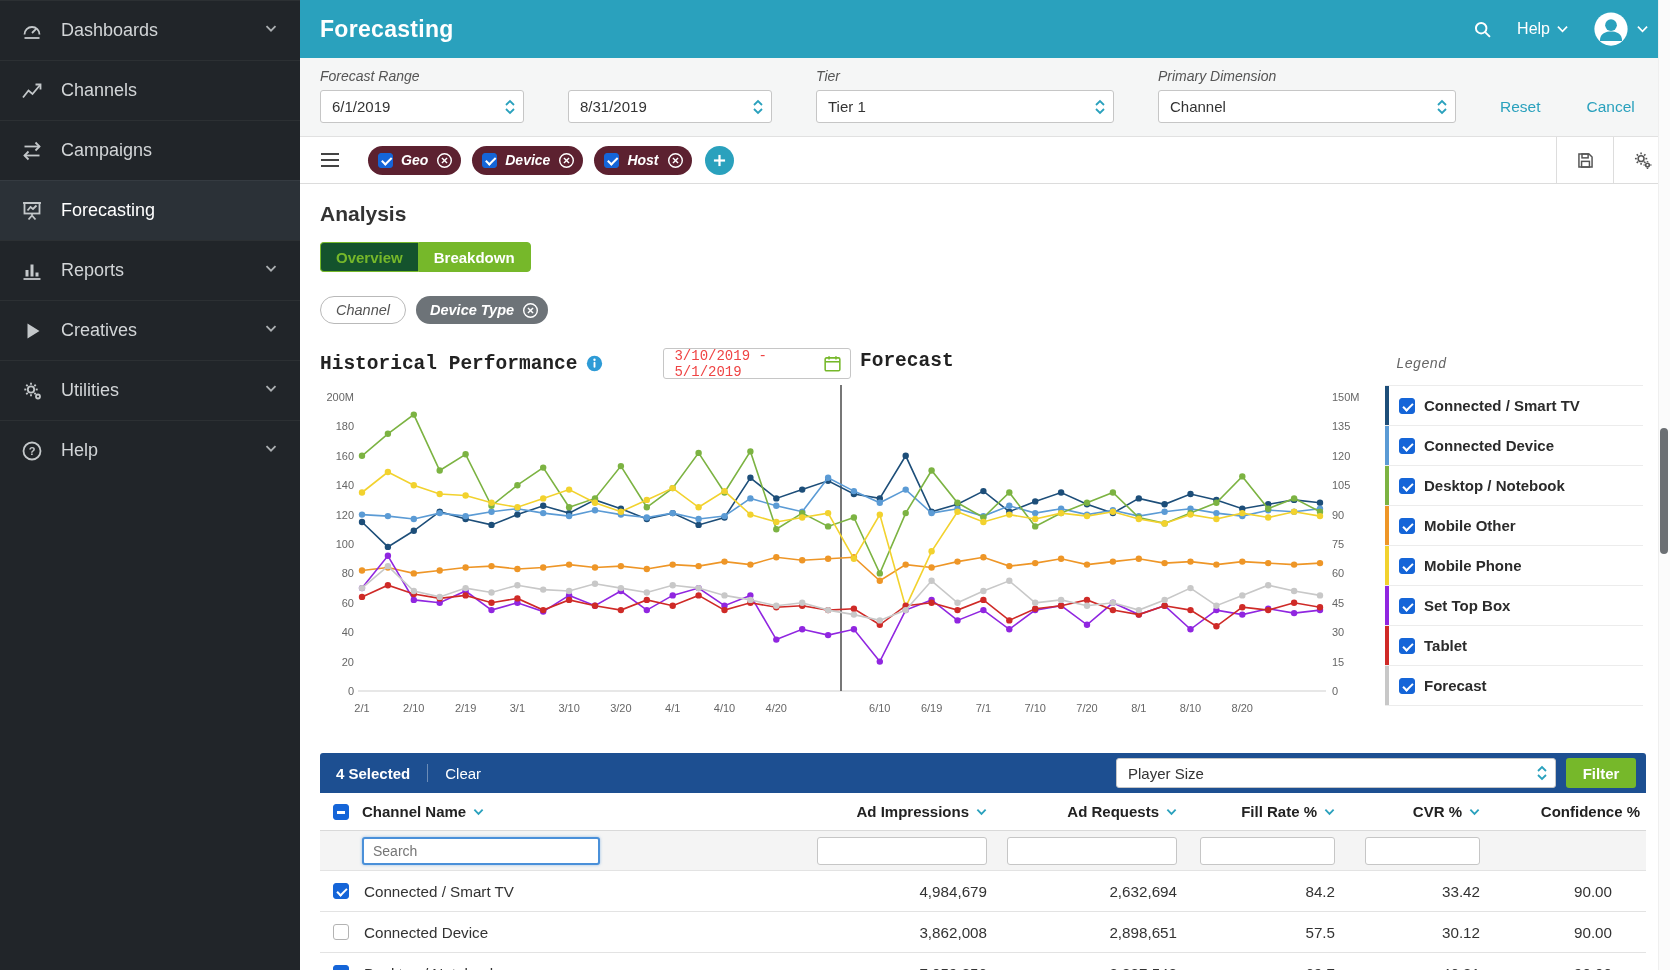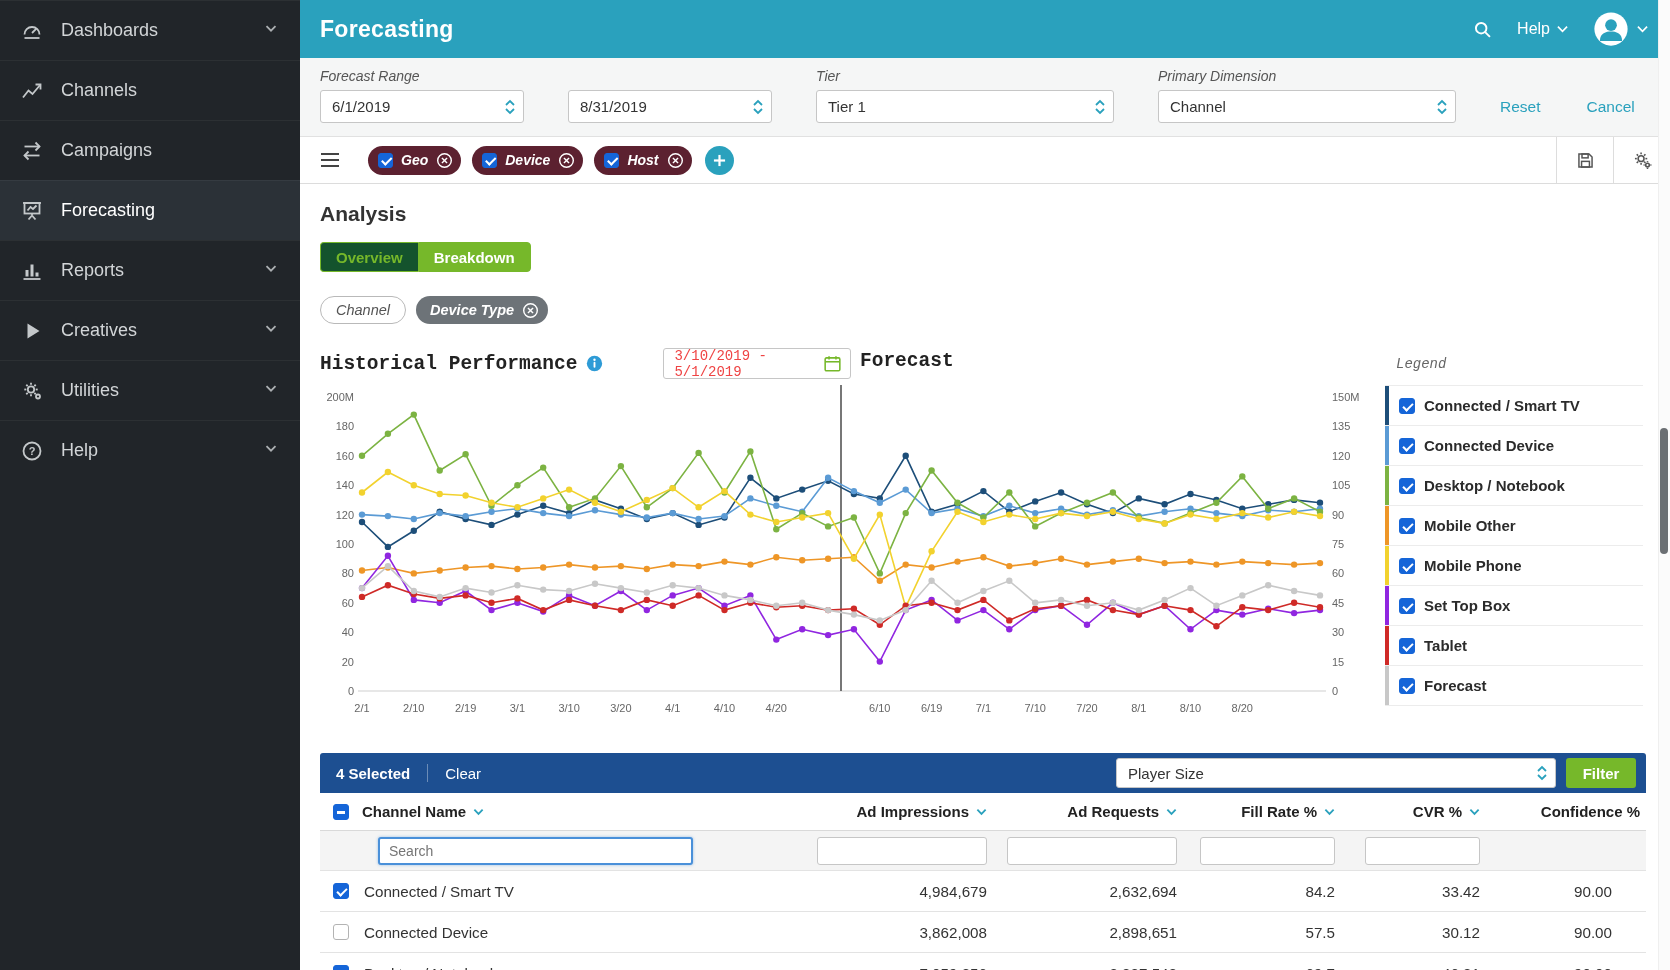--- a/index.html
+++ b/index.html
@@ -111,23 +111,23 @@
   .tbl-topbar .selectbox { width:440px; height:30px; margin-left:auto; }
   .filter-btn { width:70px; height:30px; margin-left:10px; background:#76b82a; border:none; border-radius:3px;
                 color:#fff; font-weight:bold; font-size:15px; cursor:pointer; font-family:inherit; }
   .tbl-row { display:grid; grid-template-columns:42px minmax(0,1fr) 210px 190px 158px 145px 160px;
              align-items:center; border-bottom:1px solid #e3e3e3; }
   .head-row { height:38px; border-bottom:1px solid #d9d9d9; }
   .hcell { font-size:15px; font-weight:bold; color:#222; display:flex; align-items:center; gap:7px; }
   .hcell.num { justify-content:flex-end; padding-right:6px; }
   .cb-cell { display:flex; padding-left:13px; }
   .filter-row { height:40px; background:#f4f4f4; }
-  .search-input { width:315px; height:28px; border:2px solid #4a90d9; border-radius:3px; padding:0 9px;
+  .search-input { width:238px; height:28px; border:2px solid #4a90d9; border-radius:3px; padding:0 9px;
                   font-size:14px; font-family:inherit; color:#c2410c; box-shadow:0 0 3px rgba(74,144,217,.55);
-                  outline:none; background:#fff;margin-left:16px; }
+                  outline:none; background:#fff; }
   .mini-input { height:28px; border:1px solid #c6c6c6; border-radius:3px; background:#fff; justify-self:end;
                 margin-right:6px; font-family:inherit; font-size:14px; padding:0 6px; outline:none; }
   .data-row { height:41px; font-size:15.2px; color:#333; }
   .cell-name { padding-left:2px; }
   .cell-num { text-align:right; padding-right:6px; }
   .cell-conf { text-align:right; padding-right:34px; }
 
   
   .scroll-track { position:fixed; right:0; top:0; width:12px; height:970px; background:#fbfbfb;
                   border-left:1px solid #efefef; }

